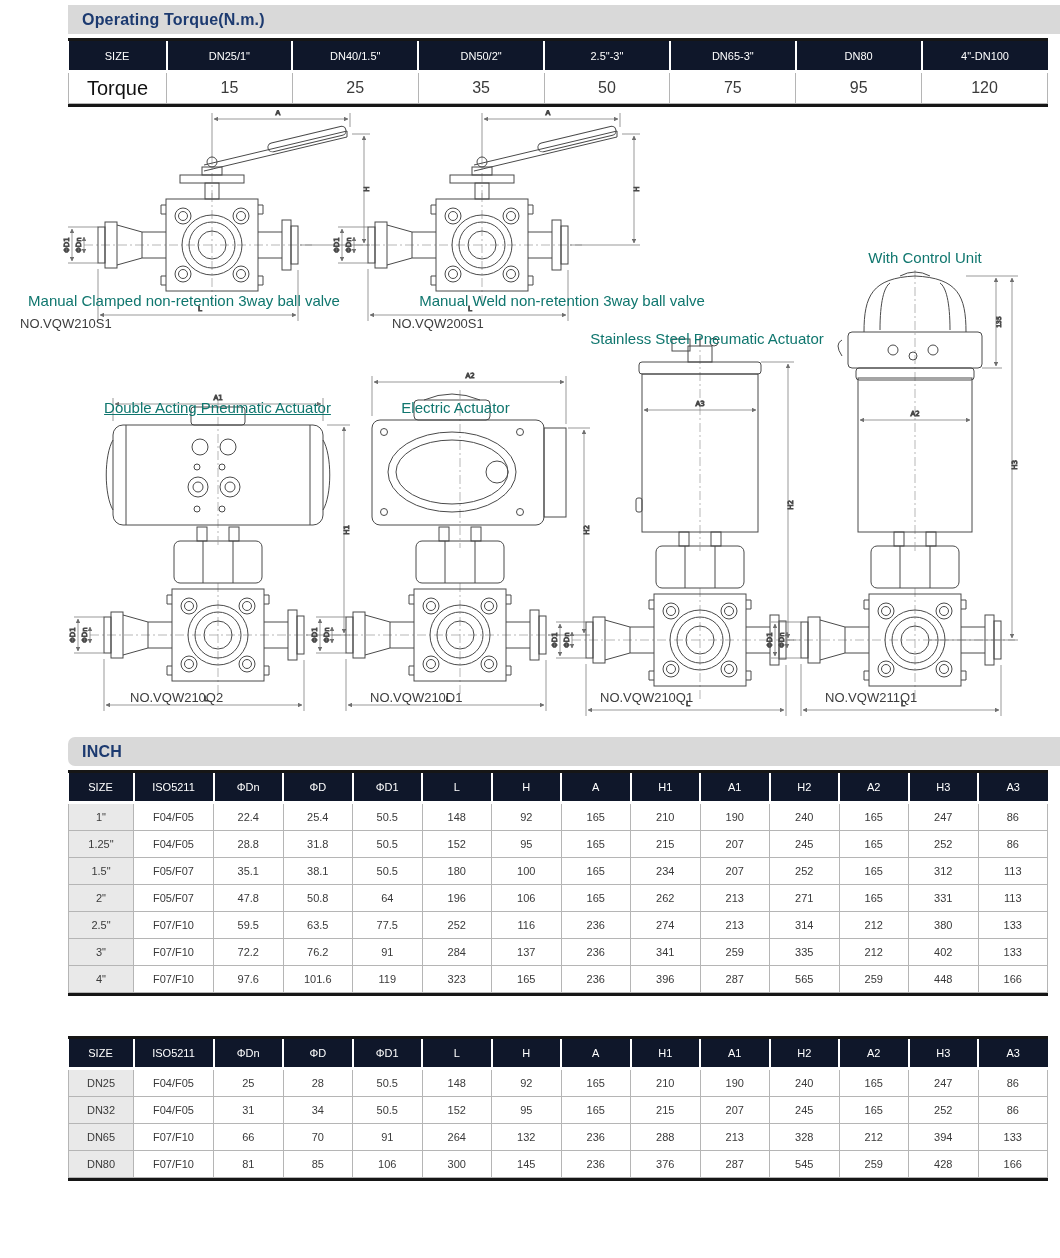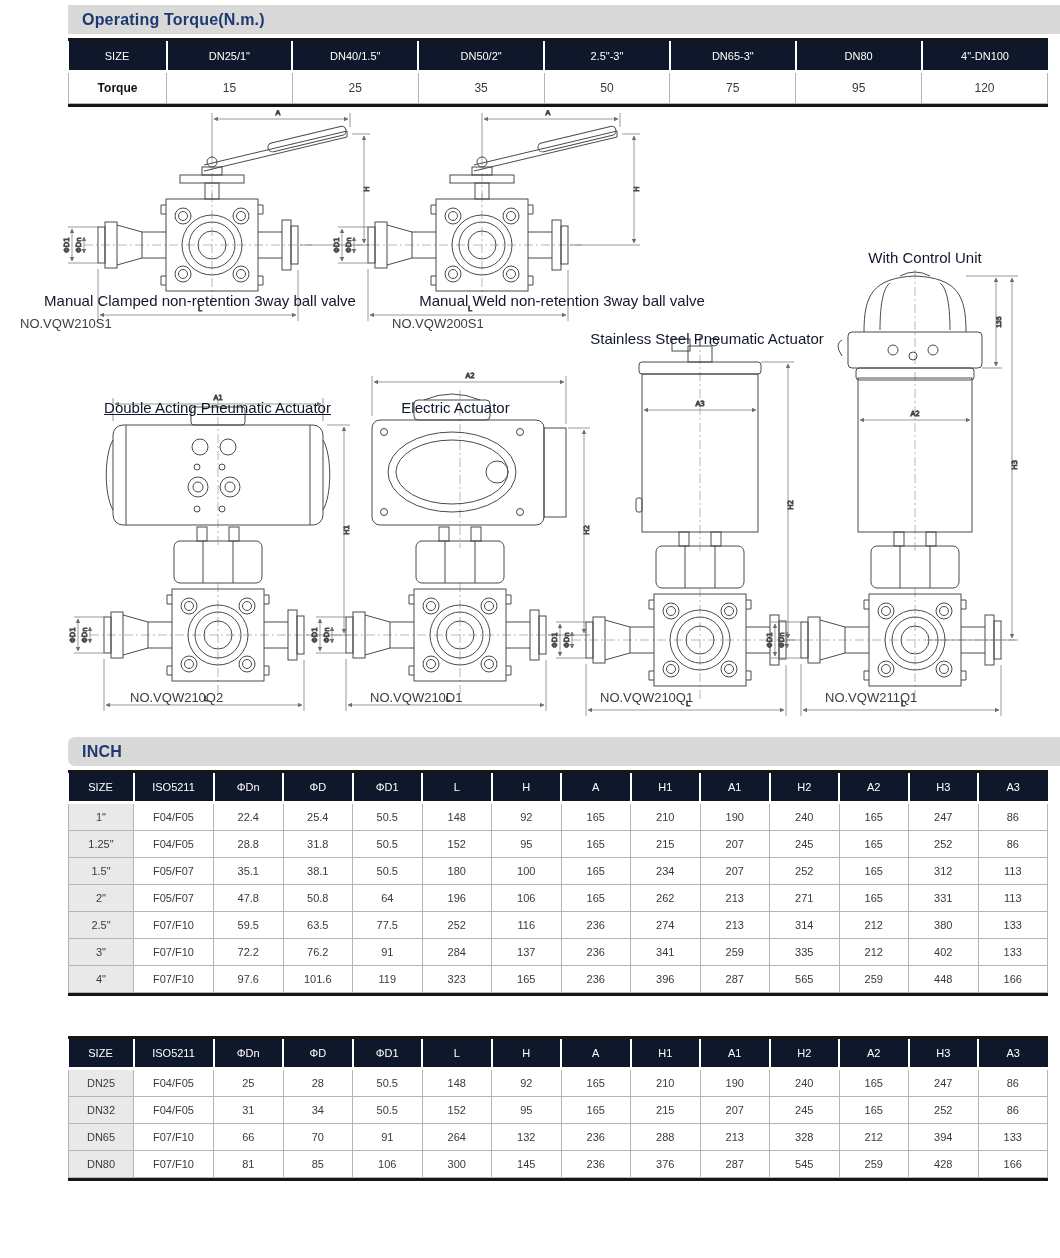--- a/index.html
+++ b/index.html
@@ -16,25 +16,25 @@
   th{background:#0f172a;color:#fff;font-size:11px;font-weight:normal;text-align:center;
      border-left:2px solid #fff;border-bottom:3px solid #fff;padding:0;}
   th:first-child{border-left:none;}
   td{font-size:11px;color:#3a3a3a;text-align:center;border:1px solid #b5b5b5;padding:0;background:#fff;}
   .dim-table th{height:28px;}
   .dim-table td{height:26px;}
   .dim-table td:first-child{background:#e9e9e9;}
   .dim-table th:first-child,.dim-table td:first-child{width:64px;}
   .dim-table th:nth-child(2),.dim-table td:nth-child(2){width:78px;}
   .torque-table th{height:29px;}
-  .torque-table td{height:30px;font-size:12px;}
+  .torque-table td{height:30px;font-size:16px;}
   .torque-table th:first-child,.torque-table td:first-child{width:97px;}
-  .torque-table td:first-child{font-size:12px;font-weight:bold;color:#111;margin-left:12px;}
+  .torque-table td:first-child{font-size:20px;font-weight:normal;color:#111;margin-left:12px;}
   
-  .cap{position:absolute;font-size:15px;color:#0f172a;text-align:center;}
+  .cap{position:absolute;font-size:15px;color:#0f766e;text-align:center;}
   .model{position:absolute;font-size:13px;color:#3c3c3c;text-align:left;}
   
   .ln{fill:none;stroke:#4a4a4a;stroke-width:1;}
   .cl{fill:none;stroke:#9a9a9a;stroke-width:.7;stroke-dasharray:9 3 2 3;}
   .ext,.dim{fill:none;stroke:#6f6f6f;stroke-width:.7;}
   .dlab{font:7px "DejaVu Sans",sans-serif;fill:#555;text-anchor:middle;}
 </style>
 </head>
 <body>
 
@@ -227,21 +227,21 @@
       <path class="dim" d="M996,168 V256" marker-start="url(#ah)" marker-end="url(#ah)"></path>
       <text class="dlab" transform="translate(1001,212) rotate(-90)" style="font-size:6px">135</text>
       <path class="ext" d="M1002,166 H1018 M930,530 H1018"></path>
       <path class="dim" d="M1012,168 V528" marker-start="url(#ah)" marker-end="url(#ah)"></path>
       <text class="dlab" transform="translate(1017,355) rotate(-90)">H3</text>
       <path class="dim" d="M860,310 H970" marker-start="url(#ah)" marker-end="url(#ah)"></path>
       <text class="dlab" x="915" y="306">A2</text>
     </g>
   </svg>
 
-  <div class="cap" style="left:20px;top:292px;width:360px;">Manual Clamped non-retention 3way ball valve</div>
+  <div class="cap" style="left:4px;top:292px;width:360px;">Manual Clamped non-retention 3way ball valve</div>
   <div class="model" style="left:20px;top:316px;width:360px;">NO.VQW210S1</div>
 
   <div class="cap" style="left:392px;top:292px;width:340px;">Manual Weld non-retention 3way ball valve</div>
   <div class="model" style="left:392px;top:316px;width:340px;">NO.VQW200S1</div>
 
   <div class="cap" style="left:840px;top:249px;width:170px;">With Control Unit</div>
   <div class="cap" style="left:567px;top:330px;width:280px;">Stainless Steel Pneumatic Actuator</div>
 
   <div class="cap" style="left:60px;top:399px;width:315px;text-decoration:underline;">Double Acting Pneumatic Actuator</div>
   <div class="cap" style="left:373px;top:399px;width:165px;">Electric Actuator</div>

